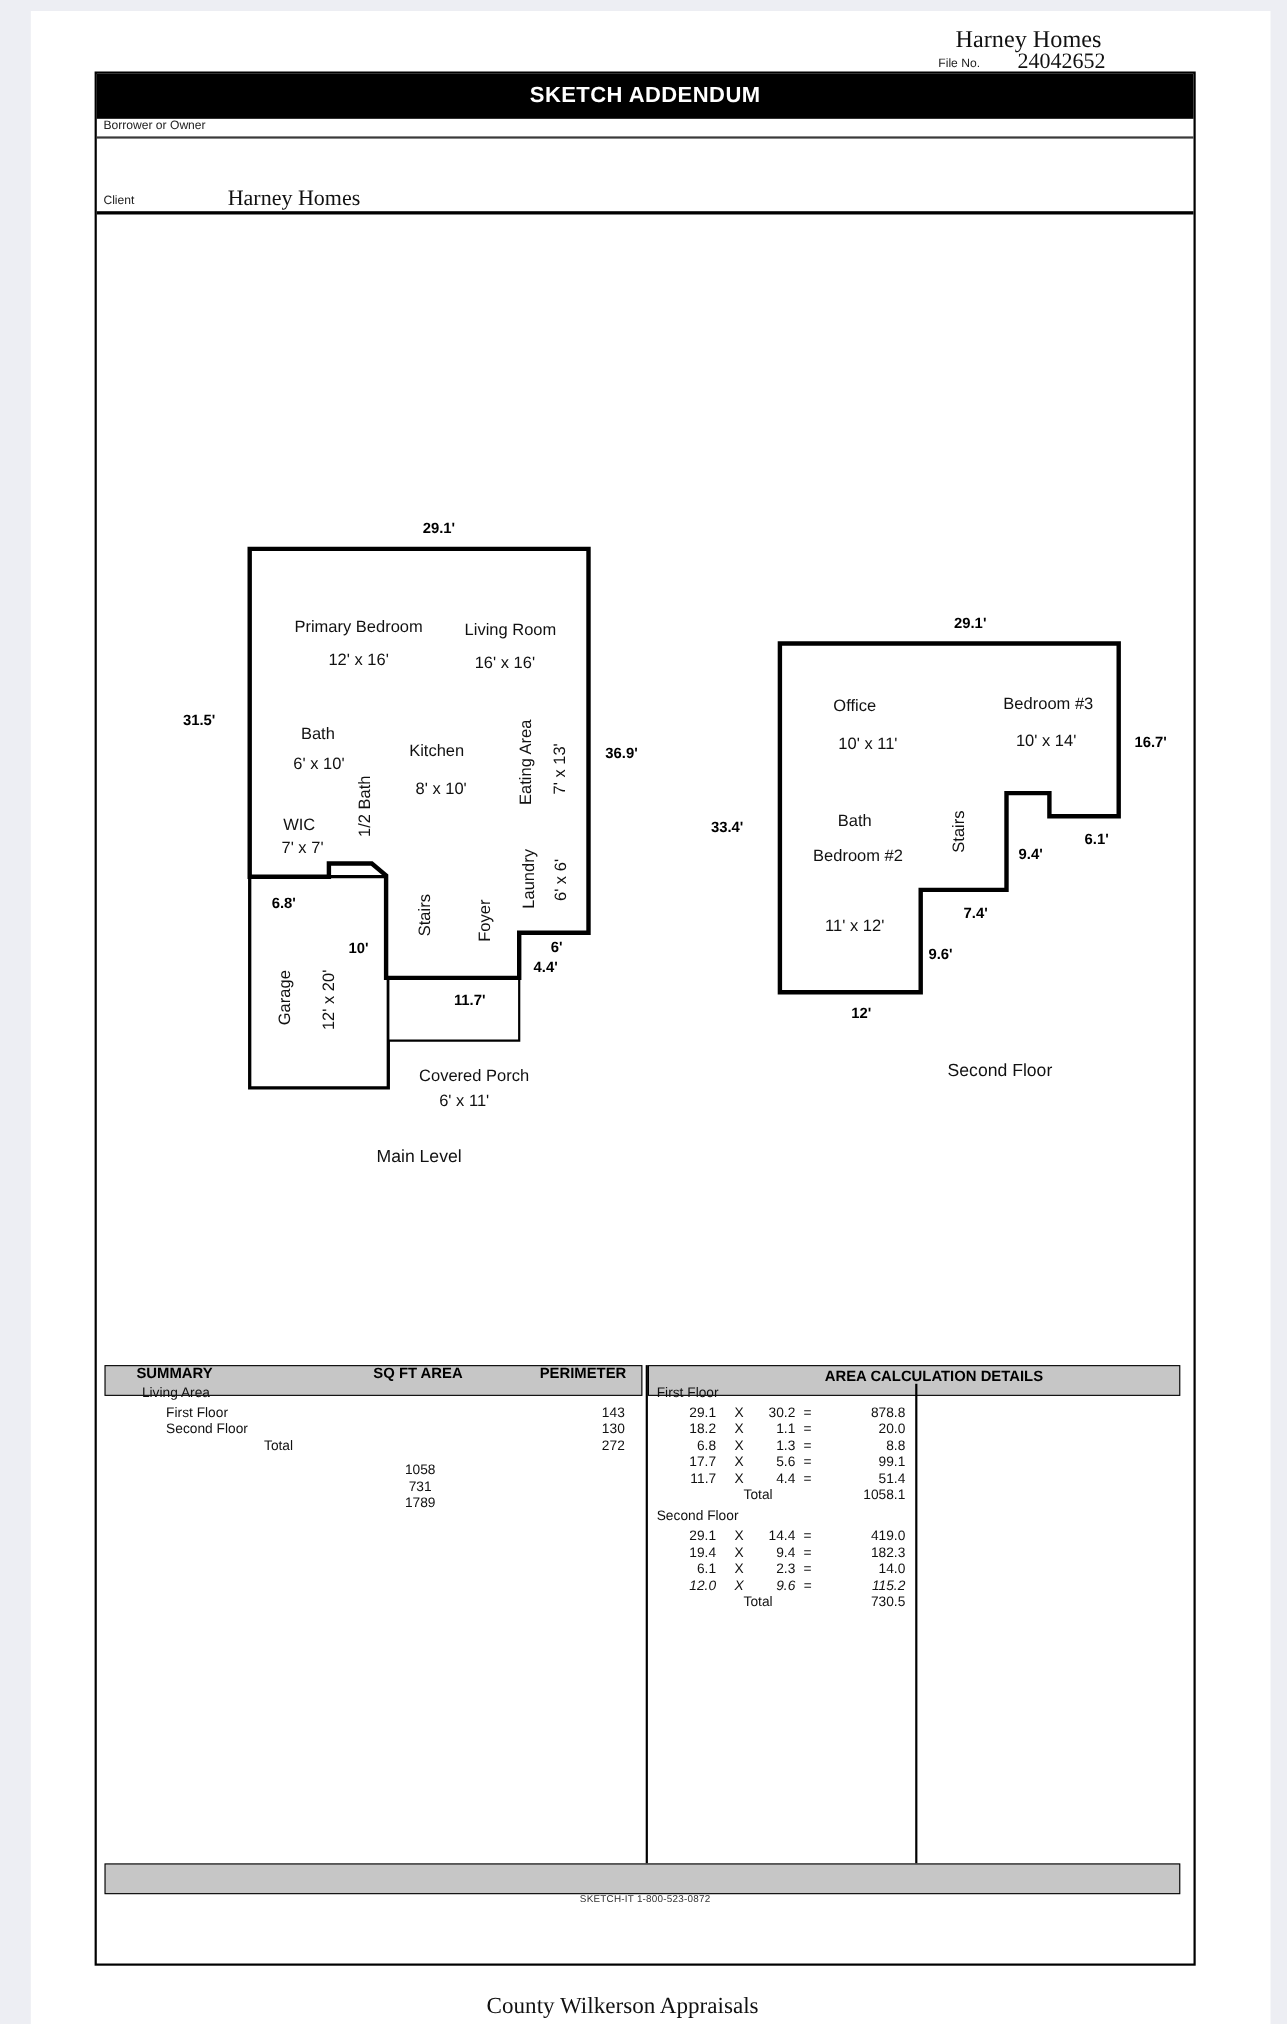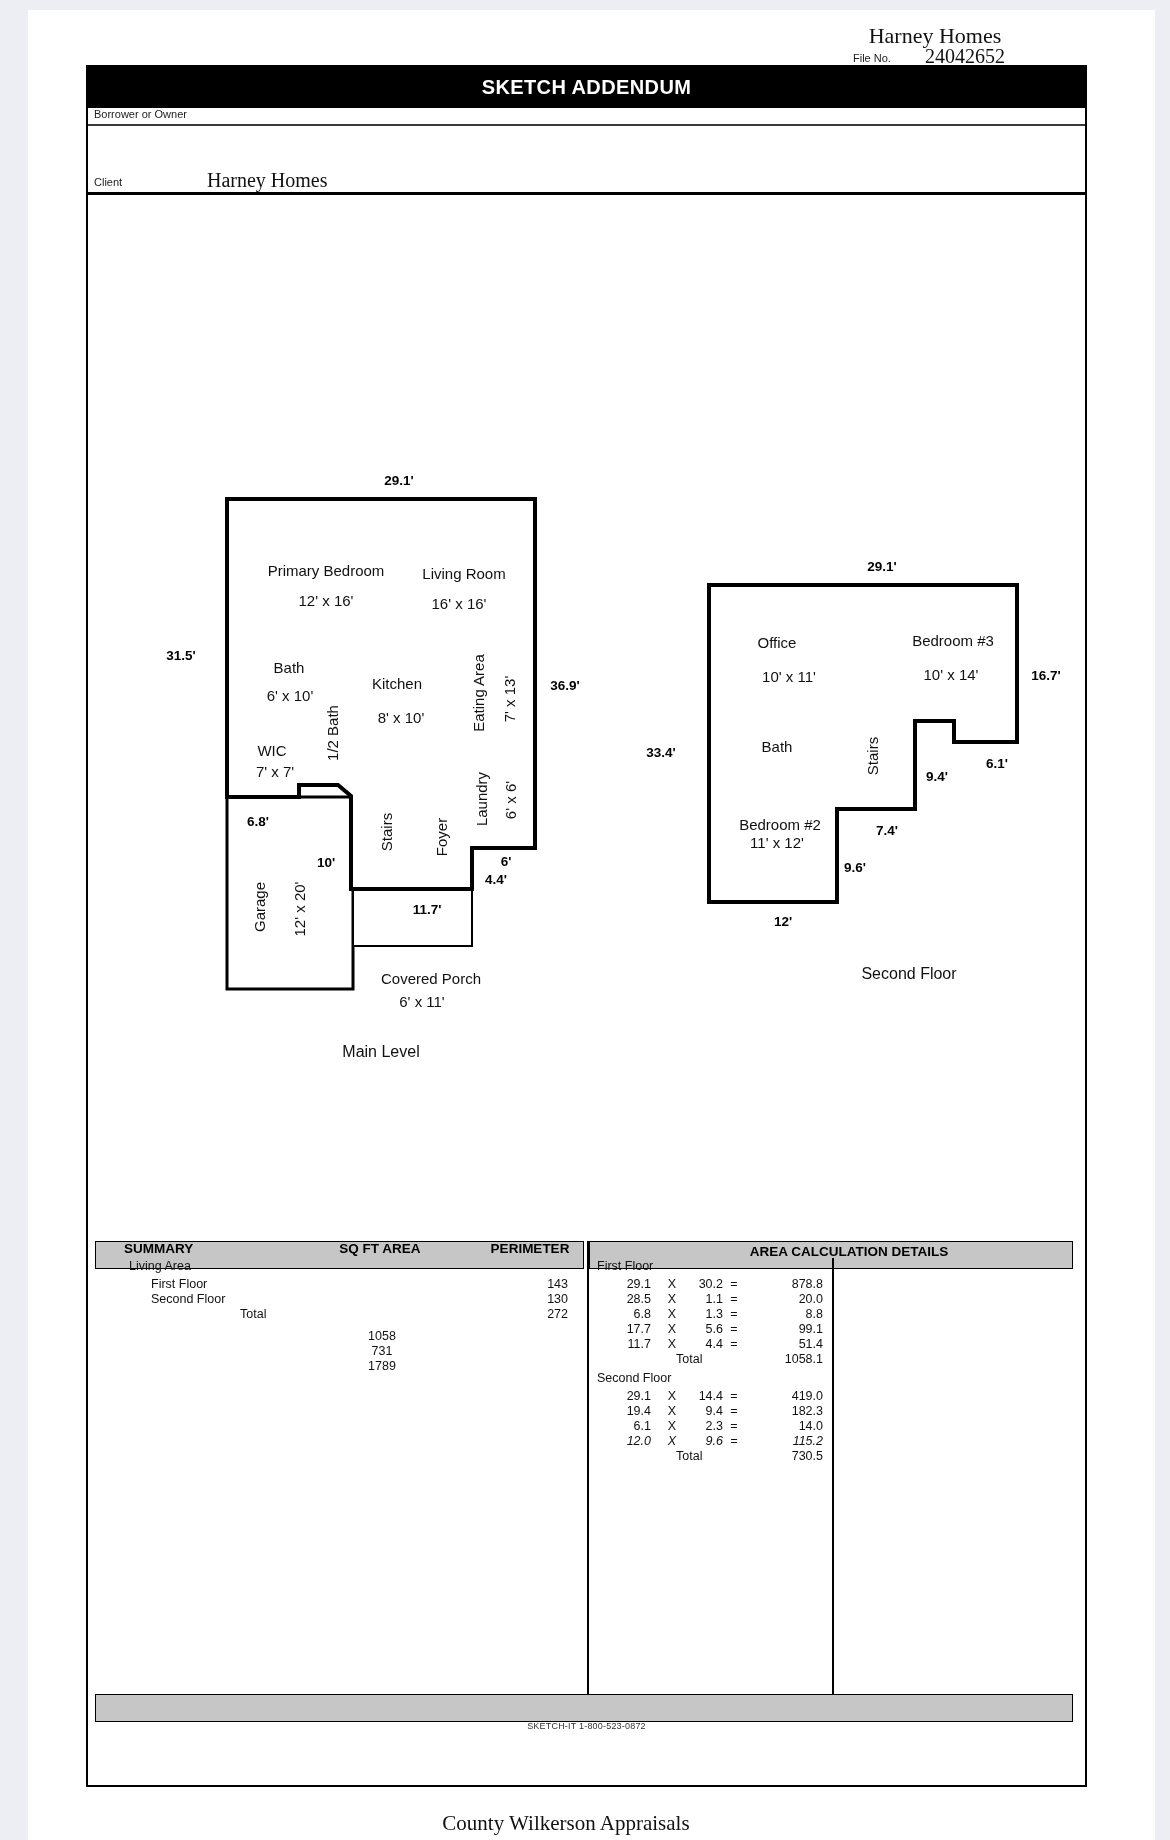--- a/index.html
+++ b/index.html
@@ -133,21 +133,21 @@
         <div class="fp-label dim" style="left: 909px; top: 568px;">6.1'</div>
         <div class="fp-label dim" style="left: 799px; top: 635px;">7.4'</div>
         <div class="fp-label dim" style="left: 767px; top: 672px;">9.6'</div>
         <div class="fp-label dim" style="left: 695px; top: 726px;">12'</div>
         <div class="fp-label room" style="left: 689px; top: 447px;">Office</div>
         <div class="fp-label room" style="left: 701px; top: 481px;">10' x 11'</div>
         <div class="fp-label room" style="left: 865px; top: 445px;">Bedroom #3</div>
         <div class="fp-label room" style="left: 863px; top: 479px;">10' x 14'</div>
         <div class="fp-label room" style="left: 689px; top: 551px;">Bath</div>
         <div class="fp-label room vert" style="left: 784px; top: 561px;">Stairs</div>
-        <div class="fp-label room" style="left: 692px; top: 629px; text-align: center;">Bedroom #2</div>
+        <div class="fp-label room" style="left: 692px; top: 583px; text-align: center;">Bedroom #2</div>
         <div class="fp-label room" style="left: 689px; top: 647px;">11' x 12'</div>
         <div class="fp-label cap" style="left: 821px; top: 779px;">Second Floor</div>
       </div>
 
     <div class="graybar sum-bar">
       <span class="barhead h1">SUMMARY</span>
       <span class="barhead h2">SQ FT AREA</span>
       <span class="barhead h3">PERIMETER</span>
     </div>
     <div class="graybar calc-bar">
@@ -185,21 +185,21 @@
         <span class="chead">First Floor</span>
       </div>
       <div class="trow crow" style="top: 1210px;">
         <span class="c1">29.1</span>
         <span class="cx">X</span>
         <span class="c2">30.2</span>
         <span class="ceq">=</span>
         <span class="cr">878.8</span>
       </div>
       <div class="trow crow" style="top: 1225px;">
-        <span class="c1">28.5</span>
+        <span class="c1">18.2</span>
         <span class="cx">X</span>
         <span class="c2">1.1</span>
         <span class="ceq">=</span>
         <span class="cr">20.0</span>
       </div>
       <div class="trow crow" style="top: 1240px;">
         <span class="c1">6.8</span>
         <span class="cx">X</span>
         <span class="c2">1.3</span>
         <span class="ceq">=</span>

